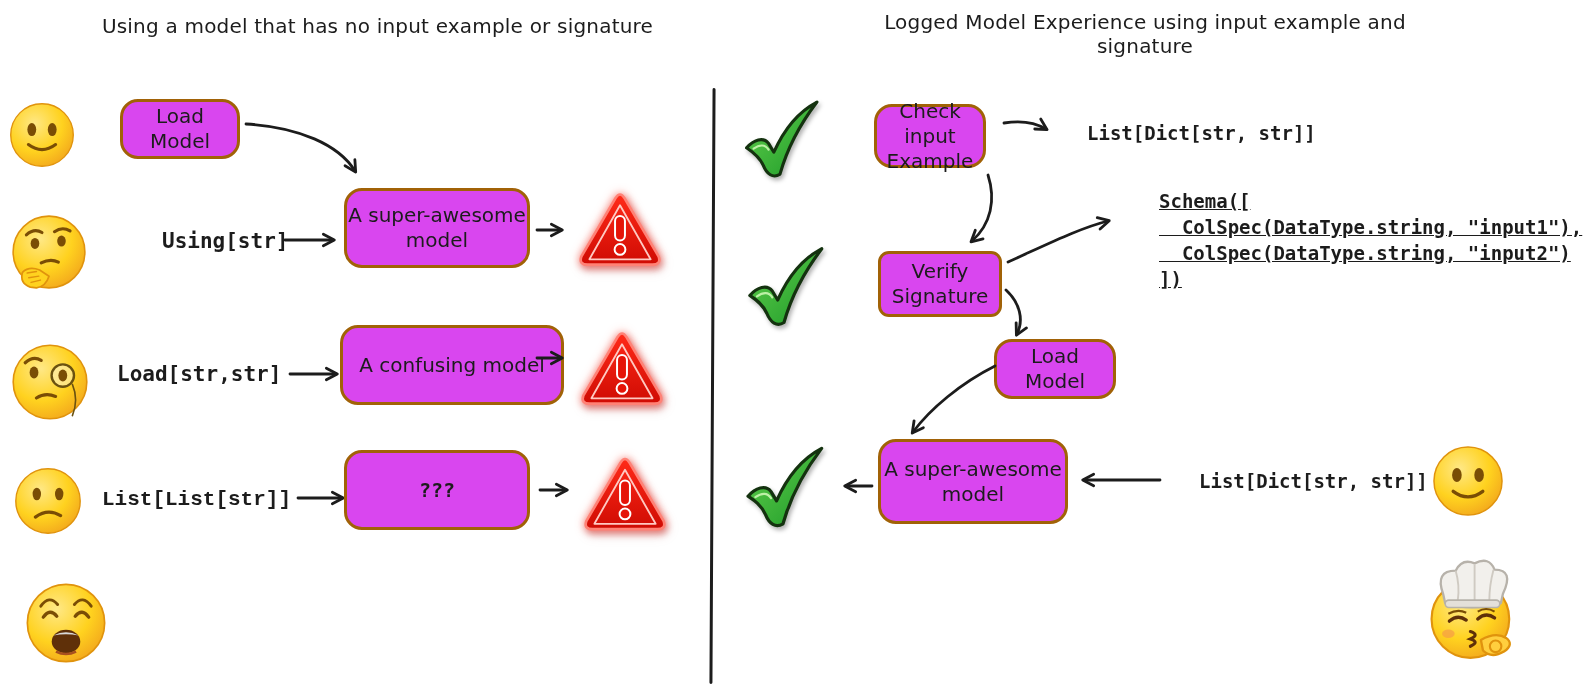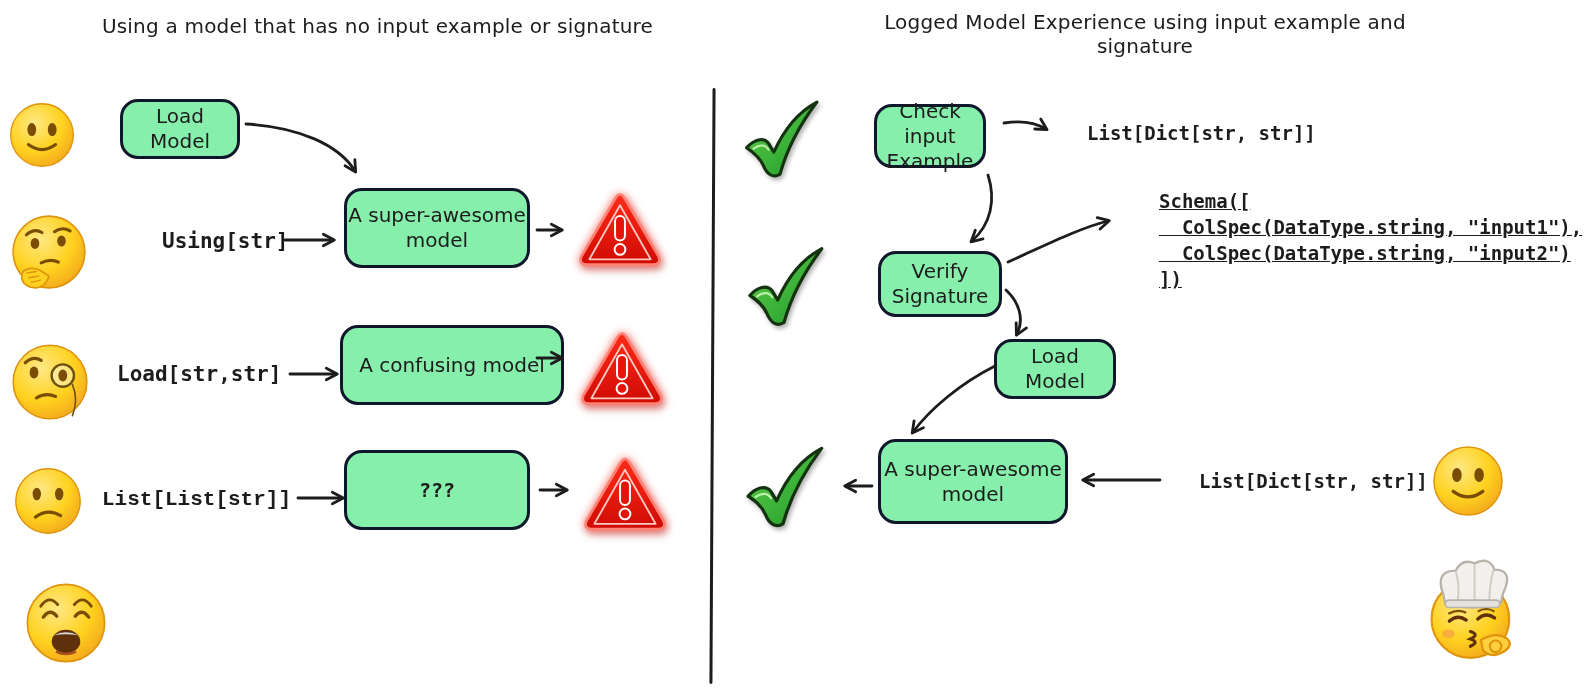--- a/index.html
+++ b/index.html
@@ -1,21 +1,21 @@
 <!DOCTYPE html>
 <html><head>
 <meta charset="utf-8">
 <style>
   * { margin:0; padding:0; box-sizing:border-box; }
   html,body { background:#ffffff; }
   body { font-family:"DejaVu Sans", sans-serif; color:#1c1c1c; }
   .canvas { position:relative; width:1589px; height:694px; background:#fff; overflow:hidden; }
   .title { position:absolute; font-size:20px; text-align:center; letter-spacing:.2px; }
   .node {
-    position:absolute; border:3px solid #0f172a; border-radius:18px; background:#86efac;
+    position:absolute; border:3px solid #a16207; border-radius:18px; background:#d946ef;
     display:flex; align-items:center; justify-content:center; text-align:center;
     font-size:20px; line-height:1.25; white-space:pre-line; padding:4px 0;
   }
   .node.mono { font-family:"DejaVu Sans Mono", monospace; font-weight:bold; }
   .code {
     position:absolute; font-family:"DejaVu Sans Mono", monospace; font-weight:bold;
     font-size:21px; white-space:pre; line-height:26px;
   }
   .code.sm { font-size:19px;margin-left:29px; }
   .divider { position:absolute; width:3px; background:#1c1c1c; border-radius:2px; transform:rotate(0.3deg); }
@@ -217,21 +217,21 @@
   <div class="code sm" style="left:1058px; top:120px;">List[Dict[str, str]]</div>
   <svg class="arrow" style="left:958px; top:172px;" width="52" height="78">
     <path d="M30 3 C38 28 33 52 14 69" marker-end="url(#ah)"></path>
   </svg>
 
   <span class="icon chk" style="left:739px; top:238px; width:90px; height:97px;">
     <svg viewBox="0 0 100 96">
         <use href="#ic-check"></use>
       </svg>
   </span>
-  <div class="node" style="left:878px; top:251px; width:124px; height:66px;">Verify
+  <div class="node" style="left:878px; top:251px; width:124px; height:66px;border-radius:11px;">Verify
 Signature</div>
   <svg class="arrow" style="left:1006px; top:216px;" width="112" height="52">
     <path d="M2 46 C42 28 74 12 102 5" marker-end="url(#ah)"></path>
   </svg>
   <div class="code sm" style="left:1130px; top:188px;text-decoration:underline;">Schema([
   ColSpec(DataType.string, "input1"),
   ColSpec(DataType.string, "input2")
 ])</div>
   <svg class="arrow" style="left:1000px; top:287px;" width="42" height="54">
     <path d="M6 3 C20 16 24 33 17 47" marker-end="url(#ah)"></path>

